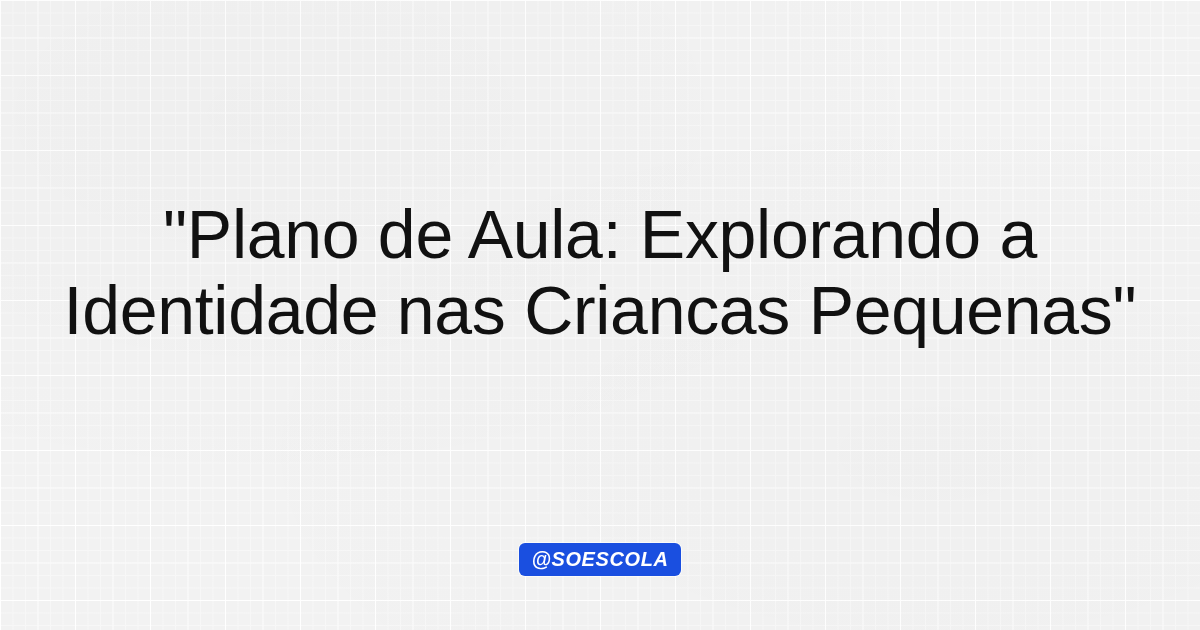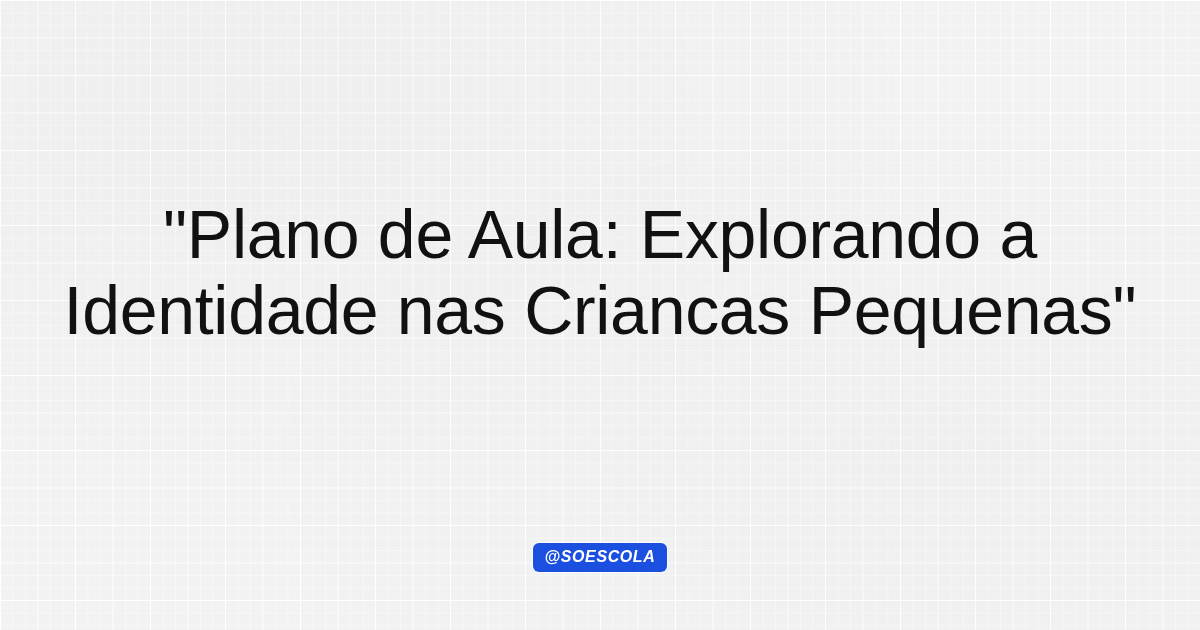--- a/index.html
+++ b/index.html
@@ -75,21 +75,21 @@
     right: 0;
     top: 543px;
     text-align: center;
   }
 
   #brand-badge {
     display: inline-block;
     background-color: #1a4fe0;
     color: #ffffff;
     font-family: "Liberation Sans", sans-serif;
-    font-size: 16px;
+    font-size: 20px;
     font-weight: 700;
     font-style: italic;
     letter-spacing: 0.6px;
     line-height: 1;
     padding: 6px 12px 7px 12px;
     border-radius: 6px;
     box-shadow: 0 0 0 1px rgba(255,255,255,0.65);
   }
 </style>
 </head>

